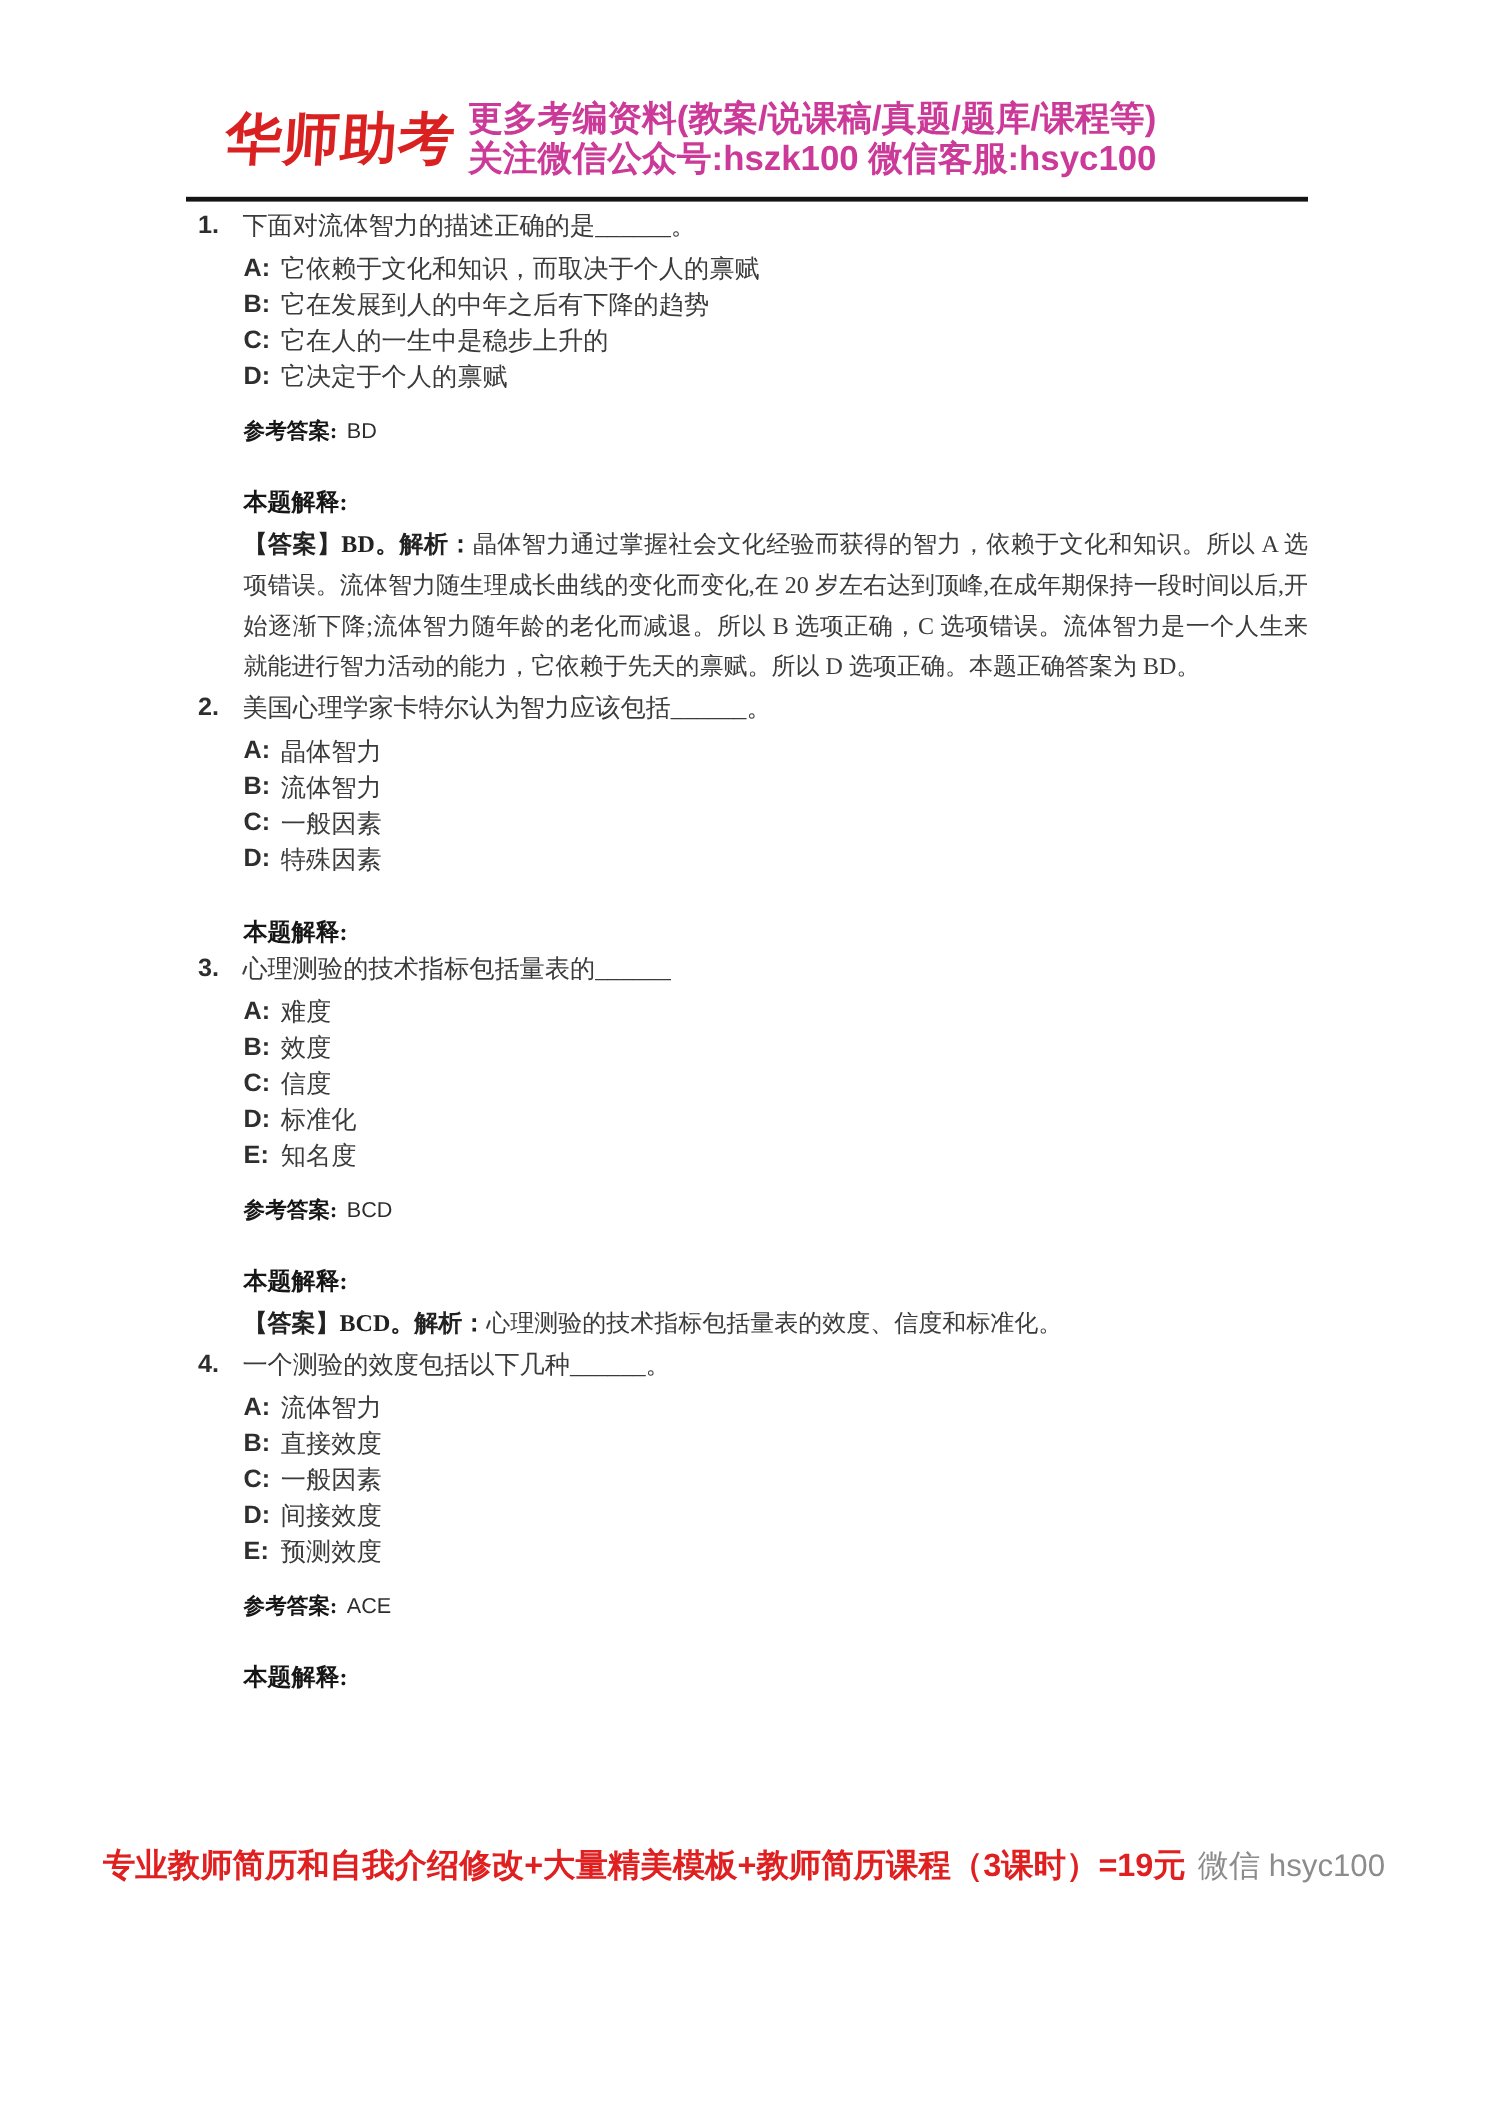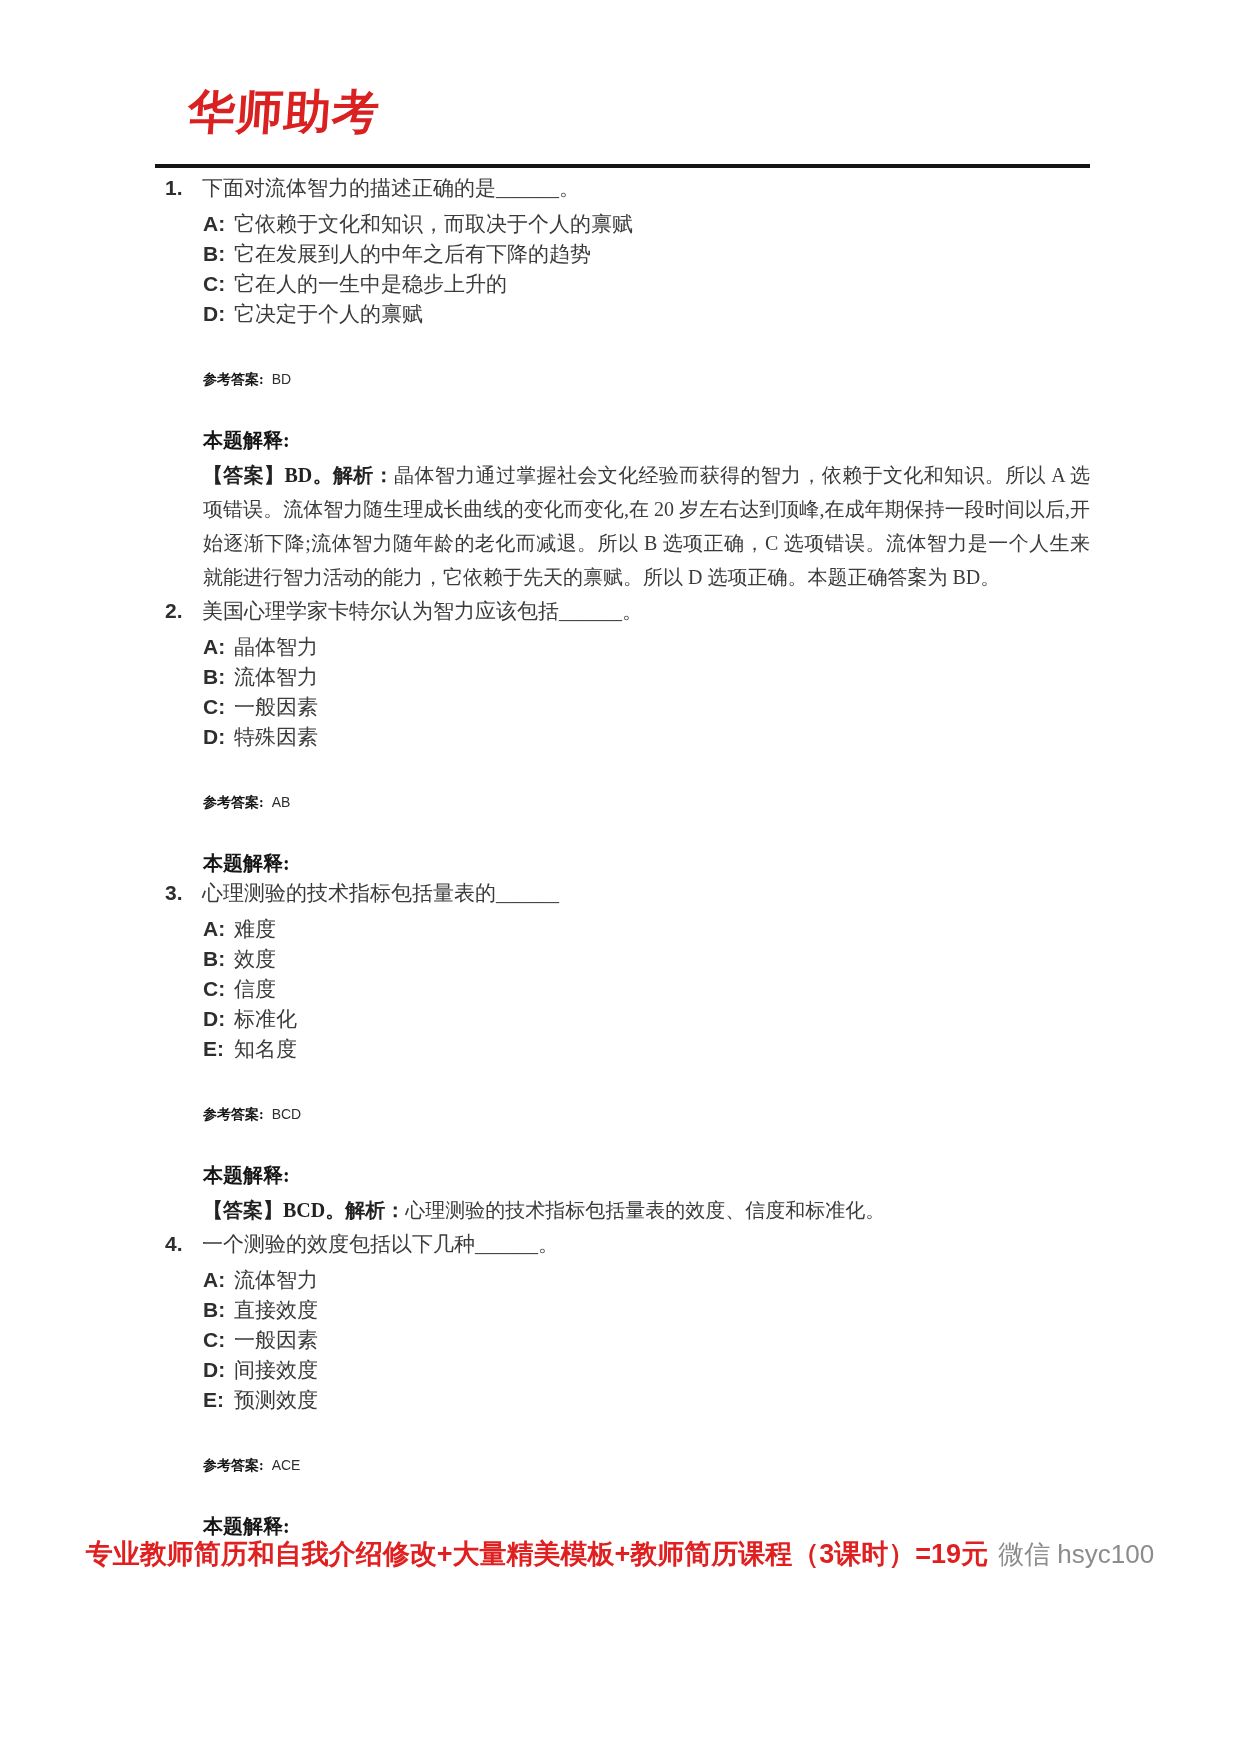--- a/index.html
+++ b/index.html
@@ -81,22 +81,22 @@
   .opt-key {
     width: 31px;
     flex: 0 0 31px;
     font-family: "Liberation Sans", "DejaVu Sans", sans-serif;
     font-weight: 600;
     color: #2e2e2e;
   }
   .opt-text { flex: 1; }
   .answer-line {
     padding-left: 38px;
-    margin-top: 36px;
-    font-size: 14px;
+    margin-top: 16px;
+    font-size: 18px;
     line-height: 28px;
   }
   .label-bold {
     font-weight: 700;
     color: #161616;
   }
   .answer-value {
     font-family: "Liberation Sans", "DejaVu Sans", sans-serif;
     margin-left: 8px;
     color: #2e2e2e;
@@ -140,20 +140,24 @@
     font-size: 26px;
     color: #8c8c8c;
     margin-left: 6px;
   }
 </style>
 </head>
 <body>
 
 <div class="header">
   <div class="logo">华师助考</div>
+  <div class="header-promo">
+    <span>更多考编资料(教案/说课稿/真题/题库/课程等)</span>
+    <span>关注微信公众号:hszk100 微信客服:hsyc100</span>
+  </div>
 </div>
 
 <div class="rule"></div>
 
 <div class="content">
 
   <div class="question">
     <div class="q-line">
       <span class="q-num">1.</span>
       <span class="q-text">下面对流体智力的描述正确的是______。</span>
@@ -194,23 +198,20 @@
       <span class="opt-key">B:</span>
       <span class="opt-text">流体智力</span>
     </div>
     <div class="opt">
       <span class="opt-key">C:</span>
       <span class="opt-text">一般因素</span>
     </div>
     <div class="opt">
       <span class="opt-key">D:</span>
       <span class="opt-text">特殊因素</span>
-    </div>
-    <div class="answer-line">
-      <span class="label-bold">参考答案:</span><span class="answer-value">AB</span>
     </div>
     <div class="expl-label label-bold">本题解释:</div>
   </div>
 
   <div class="question">
     <div class="q-line">
       <span class="q-num">3.</span>
       <span class="q-text">心理测验的技术指标包括量表的______</span>
     </div>
     <div class="opt">

